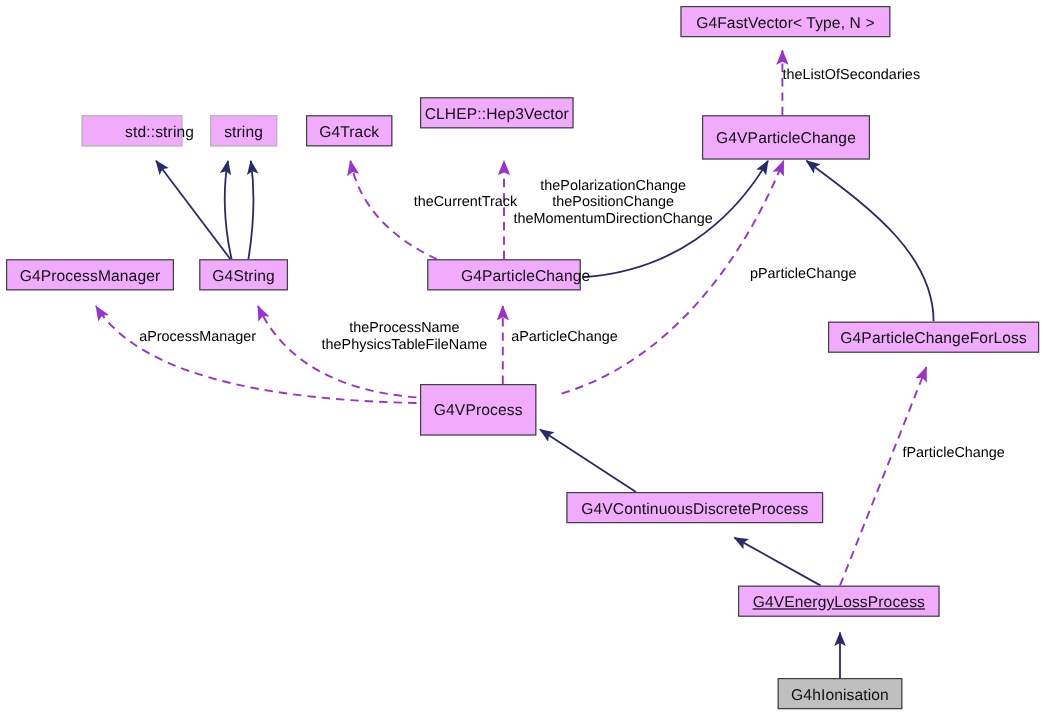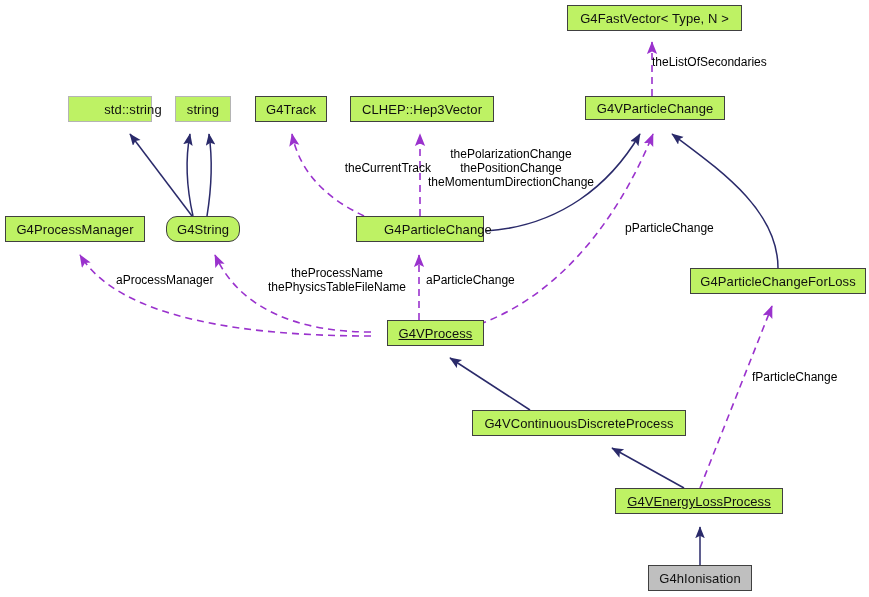--- a/index.html
+++ b/index.html
@@ -22,21 +22,21 @@
     width: 869px;
     height: 597px;
     pointer-events: none;
   }
   .node {
     position: absolute;
     box-sizing: border-box;
     display: flex;
     align-items: center;
     justify-content: center;
-    background: #bef264;
+    background: #f0abfc;
     border: 1px solid #404040;
     color: #101010;
     font-size: 13px;
     line-height: 1;
     white-space: nowrap;
     letter-spacing: 0.1px;
   }
   .node.gray-border {
     border: 1px solid #b4b4b4;
   }
@@ -111,45 +111,45 @@
   </div>
 
   <div class="node gray-border" style="left:175px; top:96px; width:56px; height:26px;justify-content:center;">
     <span>string</span>
   </div>
 
   <div class="node" style="left:255px; top:96px; width:72px; height:26px;">
     <span>G4Track</span>
   </div>
 
-  <div class="node" style="left:350px; top:96px; width:144px; height:26px;">
+  <div class="node" style="left:350px; top:81px; width:128px; height:26px;">
     <span>CLHEP::Hep3Vector</span>
   </div>
 
-  <div class="node" style="left:585px; top:96px; width:140px; height:24px;">
+  <div class="node" style="left:585px; top:96px; width:140px; height:37px;">
     <span>G4VParticleChange</span>
   </div>
 
   <div class="node" style="left:5px; top:216px; width:140px; height:26px;">
     <span>G4ProcessManager</span>
   </div>
 
-  <div class="node" style="left:166px; top:216px; width:74px; height:26px;border-radius:11px;">
+  <div class="node" style="left:166px; top:216px; width:74px; height:26px;">
     <span>G4String</span>
   </div>
 
   <div class="node" style="left:356px; top:216px; width:128px; height:26px;padding-left:36px;">
     <span>G4ParticleChange</span>
   </div>
 
   <div class="node" style="left:690px; top:268px; width:176px; height:26px;">
     <span>G4ParticleChangeForLoss</span>
   </div>
 
-  <div class="node" style="left:387px; top:320px; width:97px; height:26px;text-decoration:underline;">
+  <div class="node" style="left:350px; top:320px; width:97px; height:43px;">
     <span>G4VProcess</span>
   </div>
 
   <div class="node" style="left:472px; top:410px; width:214px; height:26px;">
     <span>G4VContinuousDiscreteProcess</span>
   </div>
 
   <div class="node" style="left:615px; top:488px; width:168px; height:26px;text-decoration:underline;">
     <span>G4VEnergyLossProcess</span>
   </div>

